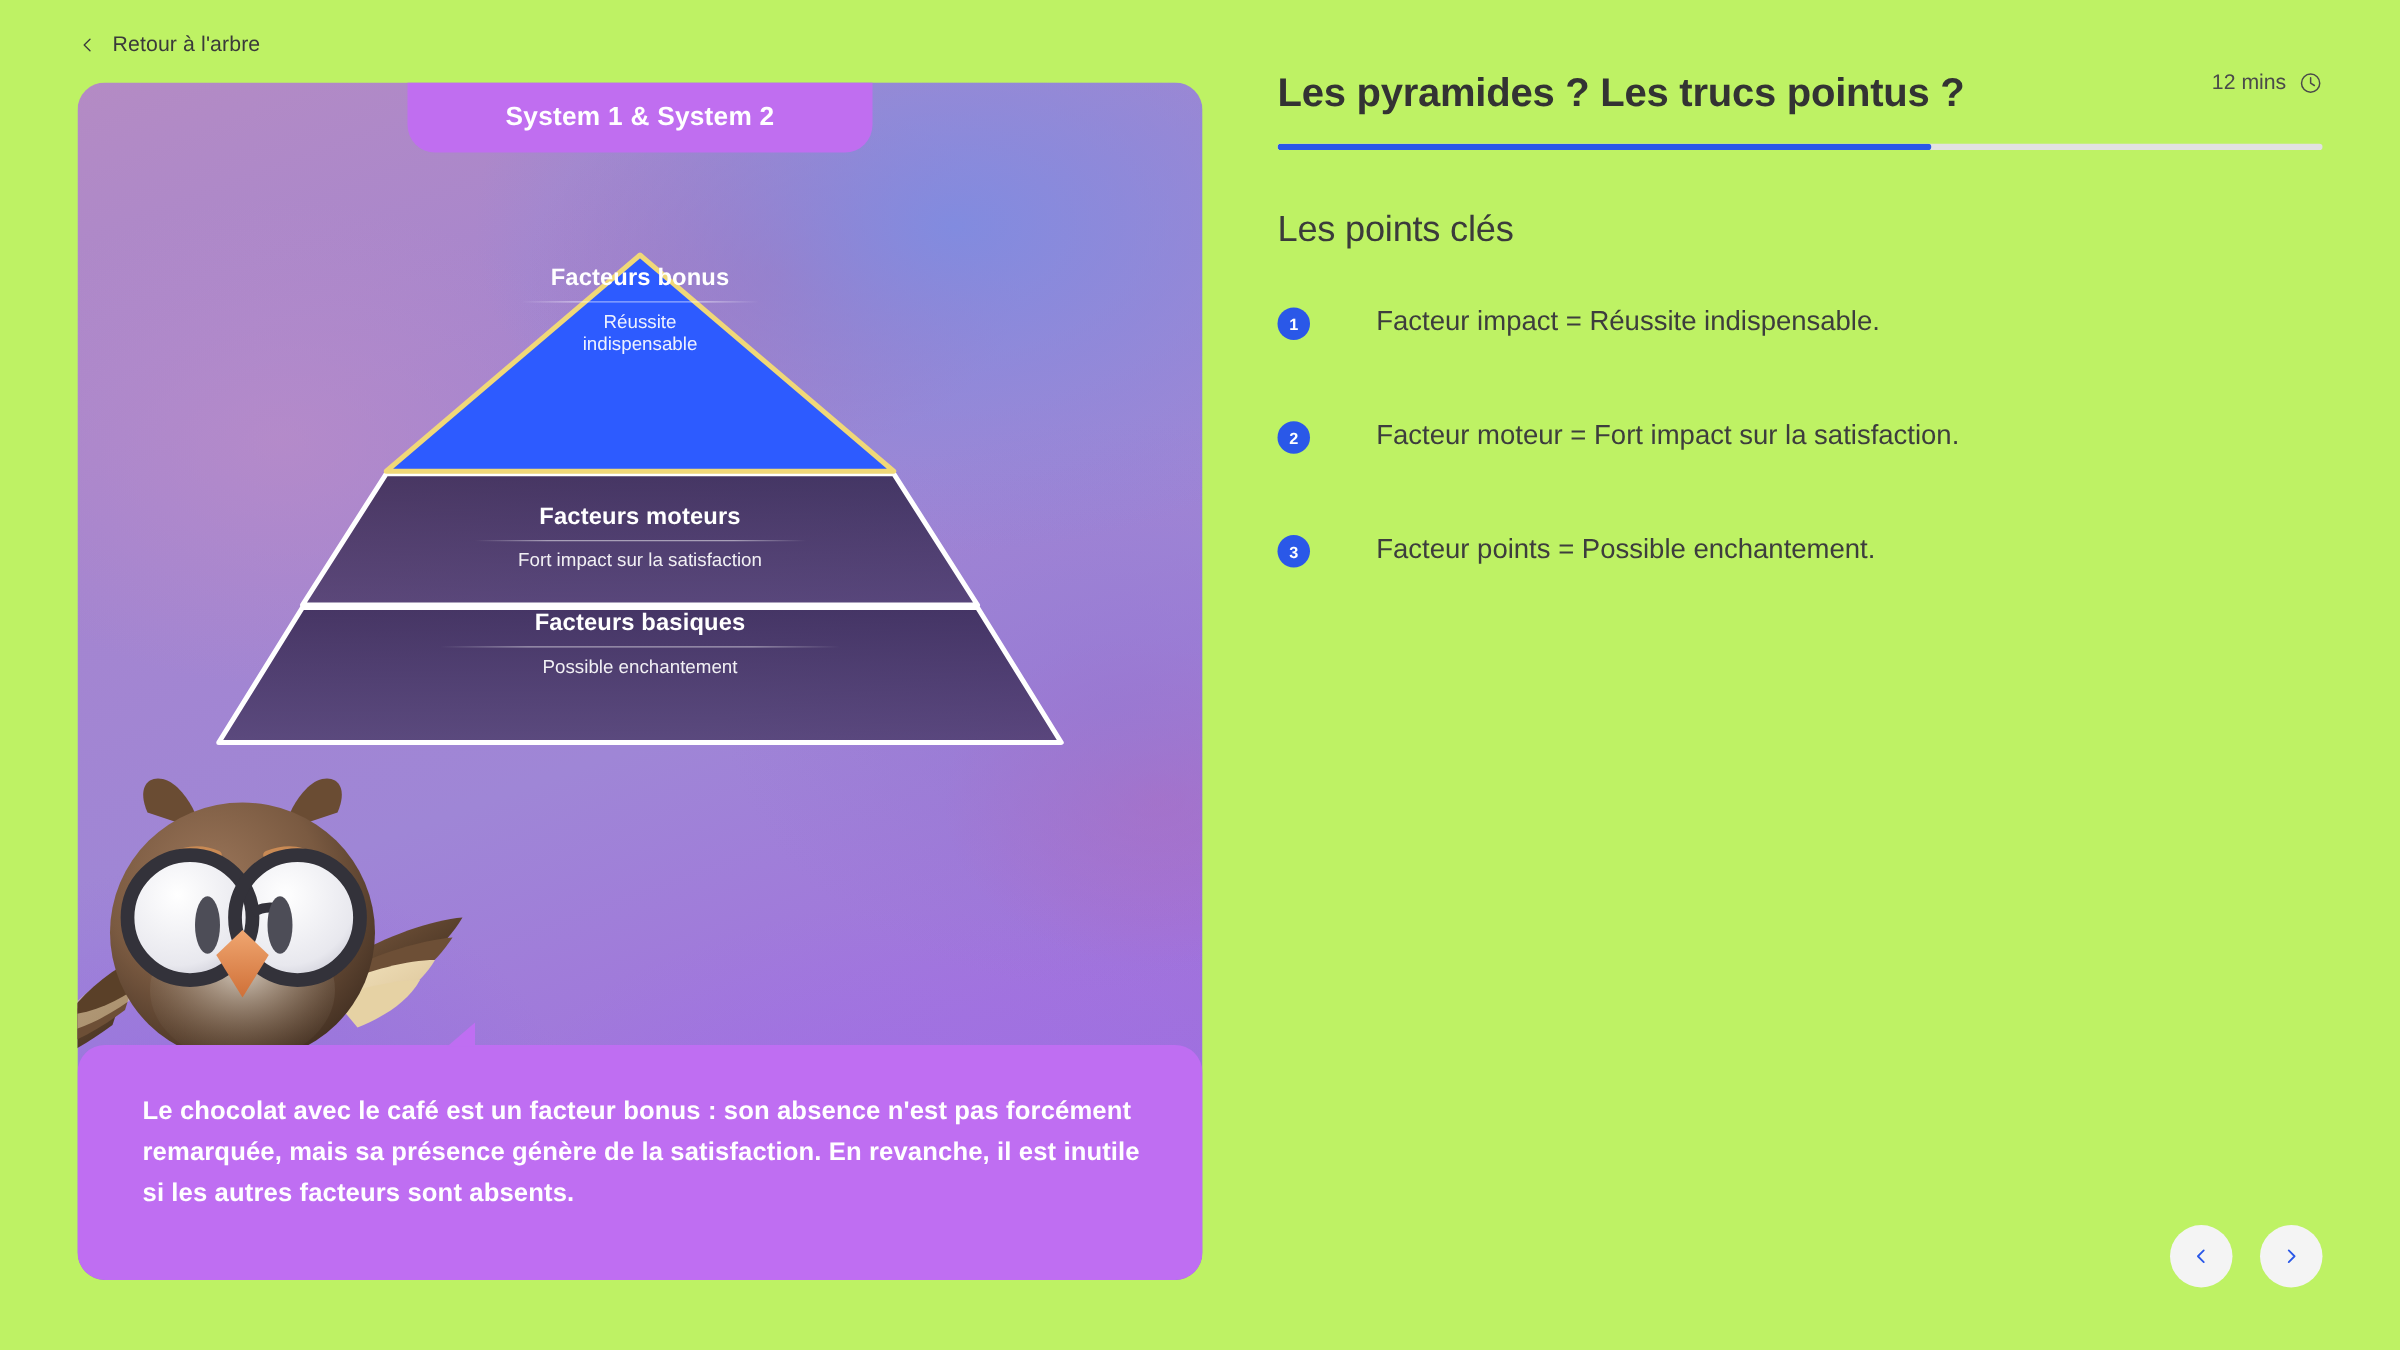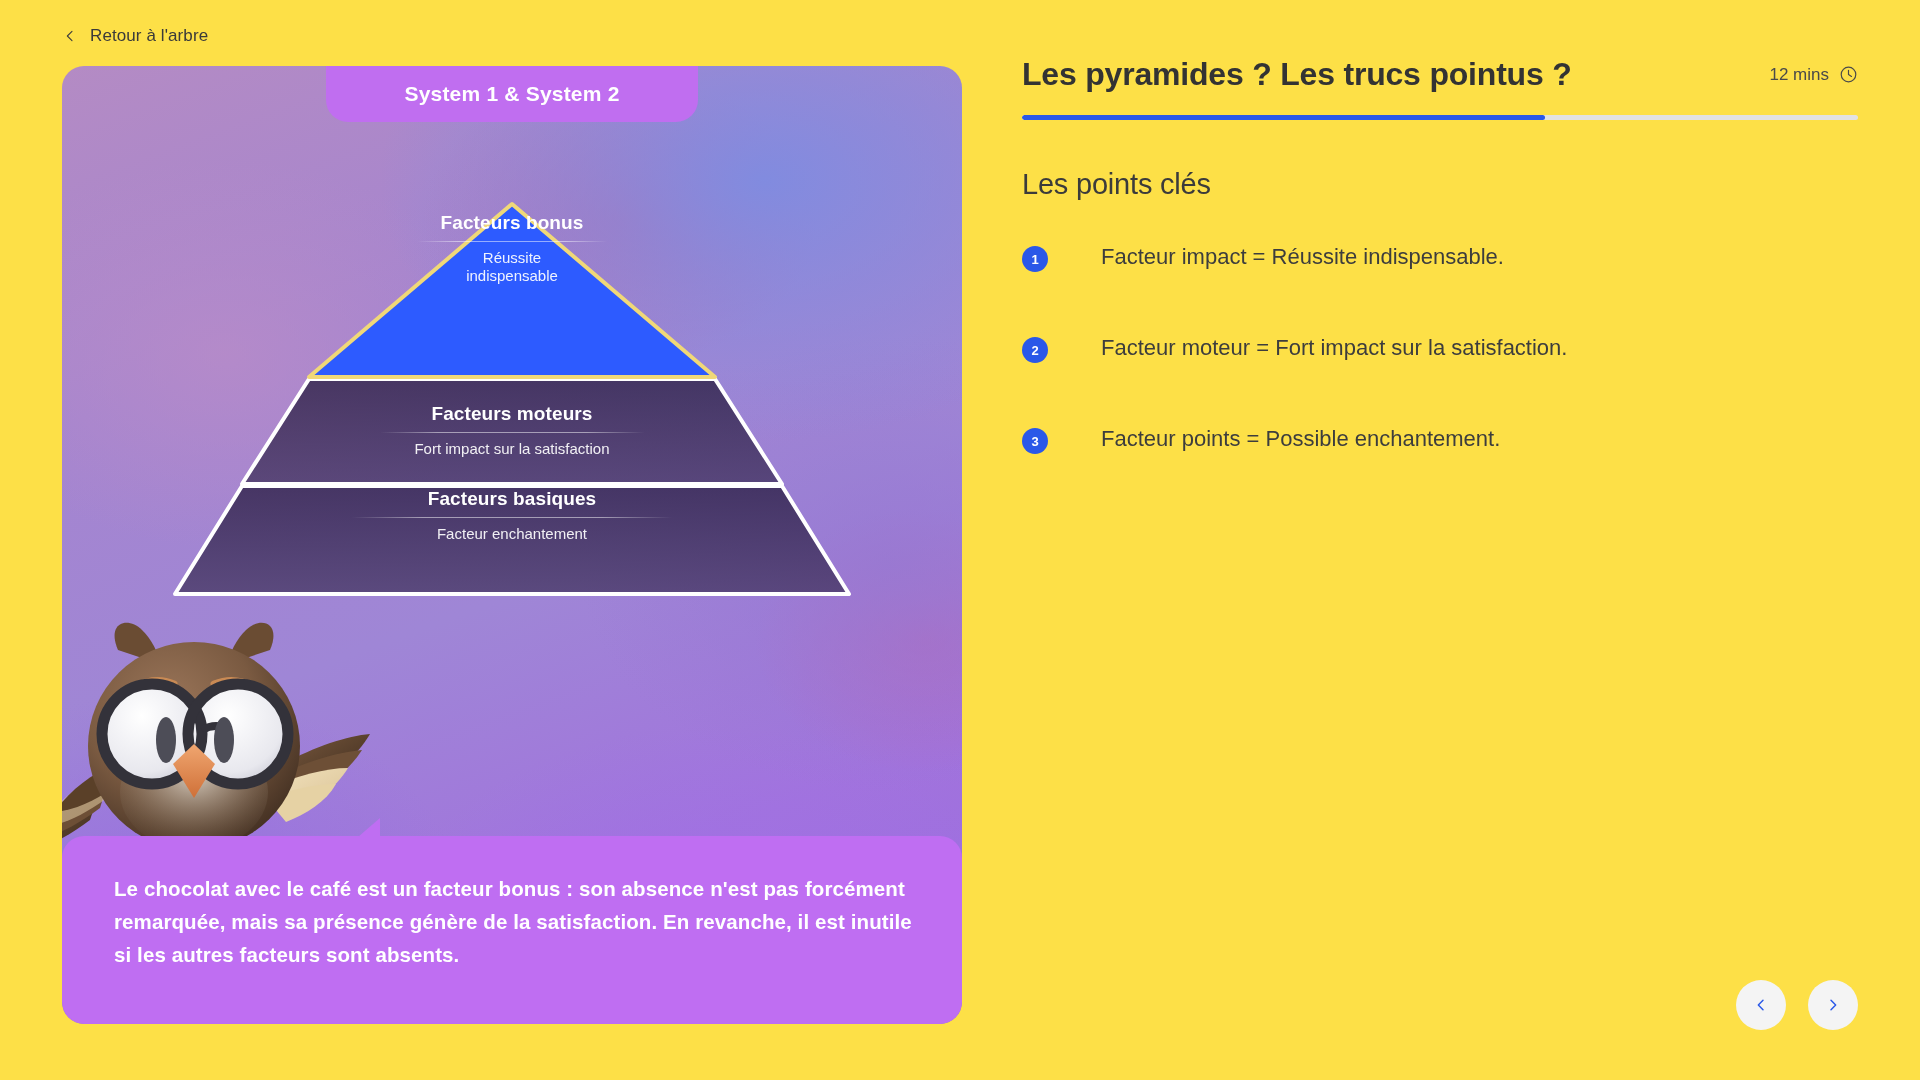--- a/index.html
+++ b/index.html
@@ -10,21 +10,21 @@
     overflow: hidden;
     background: #ffffff;
     font-family: "Liberation Sans", sans-serif;
     -webkit-font-smoothing: antialiased;
   }
 
   #app {
     position: relative;
     width: 1920px;
     height: 1080px;
-    background: #fde047;
+    background: #bef264;
   }
 
   
   .topbar {
     position: absolute;
     left: 62px;
     top: 22px;
     display: flex;
     align-items: center;
     gap: 12px;
@@ -175,21 +175,21 @@
   
   .right {
     position: absolute;
     left: 1022px;
     top: 56px;
     width: 836px;
   }
 
   .right-head {
     display: flex;
-    align-items: center;
+    align-items: flex-start;
     justify-content: space-between;
   }
   .lesson-title {
     font-size: 32px;
     font-weight: 700;
     color: #333333;
     letter-spacing: -0.2px;
     white-space: nowrap;
   }
   .duration {
@@ -330,21 +330,21 @@
 
       <div class="tier-text t1">
         <div class="tier-title">Facteurs bonus</div>
         <div class="tier-rule"></div>
         <div class="tier-sub" style="width:120px;margin:0 auto;">Réussite indispensable</div>
       </div>
 
       <div class="tier-text t3">
         <div class="tier-title">Facteurs basiques</div>
         <div class="tier-rule"></div>
-        <div class="tier-sub">Facteur enchantement</div>
+        <div class="tier-sub">Possible enchantement</div>
       </div>
     </div>
 
     <div class="owl">
       <svg viewBox="0 0 420 250">
         <defs>
           <radialGradient id="bodyG" cx="38%" cy="30%" r="78%">
             <stop offset="0%" stop-color="#9a7559"></stop>
             <stop offset="52%" stop-color="#7a5a41"></stop>
             <stop offset="100%" stop-color="#3e2c1f"></stop>

